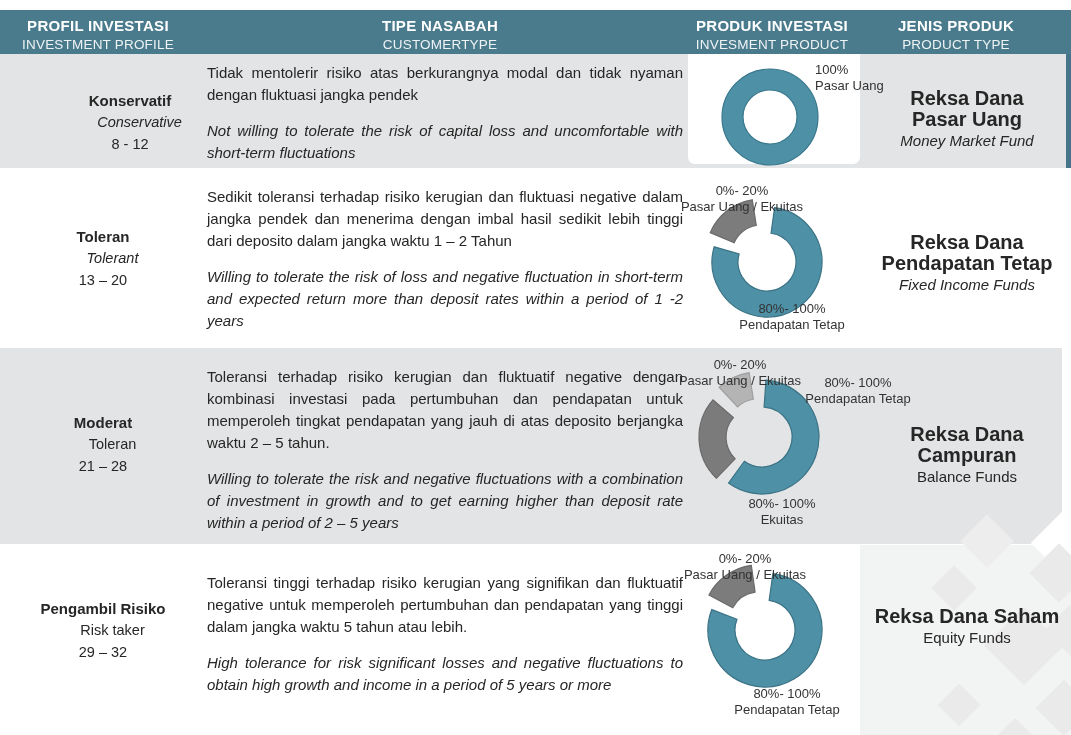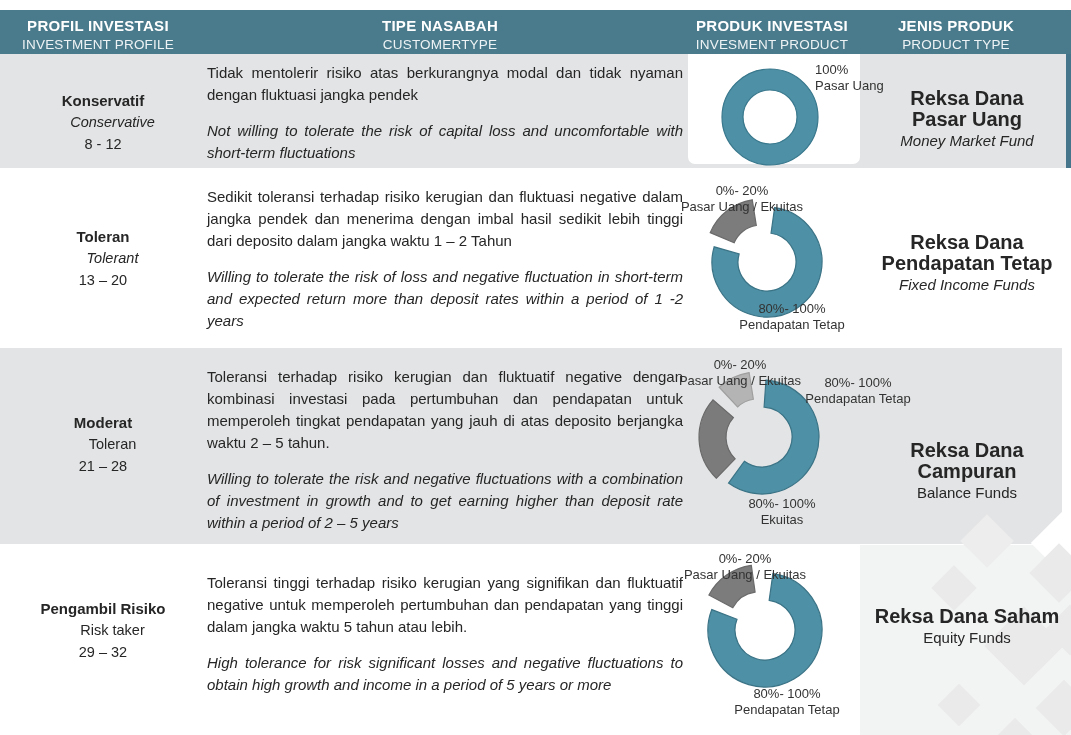--- a/index.html
+++ b/index.html
@@ -25,21 +25,21 @@
   .panel-r4{position:absolute;left:860px;top:545px;width:211px;height:190px;background:#f2f3f3;}
   .diamond{position:absolute;transform:rotate(45deg);background:#eaeaea;}
   .dm-white{background:#ffffff;}
   .dm-light{background:#ededee;}
 
   
   .profile{position:absolute;left:0;width:206px;text-align:center;}
   .profile .nm{display:block;font-weight:bold;font-size:15px;line-height:21px;}
   .profile .en{display:block;font-size:14.5px;line-height:22px;margin-left:19px;}
   .profile .sc{display:block;font-size:14.5px;line-height:22px;}
-  .p-r1{top:90px;}  .p-r1 .en{font-style:italic;}
+  .p-r1{top:90px;padding-left:27px;}  .p-r1 .en{font-style:italic;}
   .p-r2{top:226px;} .p-r2 .en{font-style:italic;}
   .p-r3{top:412px;}
   .p-r4{top:598px;}
 
   
   .desc{position:absolute;left:207px;width:476px;}
   .desc p{margin:0;font-size:15px;line-height:22px;text-align:justify;}
   .desc p.en{font-style:italic;margin-top:14px;}
   .d-r1{top:62px;} .d-r2{top:186px;} .d-r3{top:366px;} .d-r4{top:572px;}
 
@@ -61,21 +61,21 @@
   .lbl-r4t{left:745px;top:551px;}
   .lbl-r4b{left:787px;top:686px;}
 
   
   .product{position:absolute;left:862px;width:210px;text-align:center;}
   .product .pl{display:block;font-weight:bold;font-size:20px;line-height:21px;}
   .product .pl:empty{display:none;}
   .product .pt{display:block;font-size:15px;line-height:21px;}
   .pr-r1{top:88px;}  .pr-r1 .pt{font-style:italic;}
   .pr-r2{top:232px;} .pr-r2 .pt{font-style:italic;}
-  .pr-r3{top:440px;}
+  .pr-r3{top:424px;}
   .pr-r4{top:606px;}
 </style>
 </head>
 <body>
 
 <div class="page">
 
   <div class="hdr">
     <div class="hdr-cell hc1">
       <span class="t1">PROFIL INVESTASI</span>

